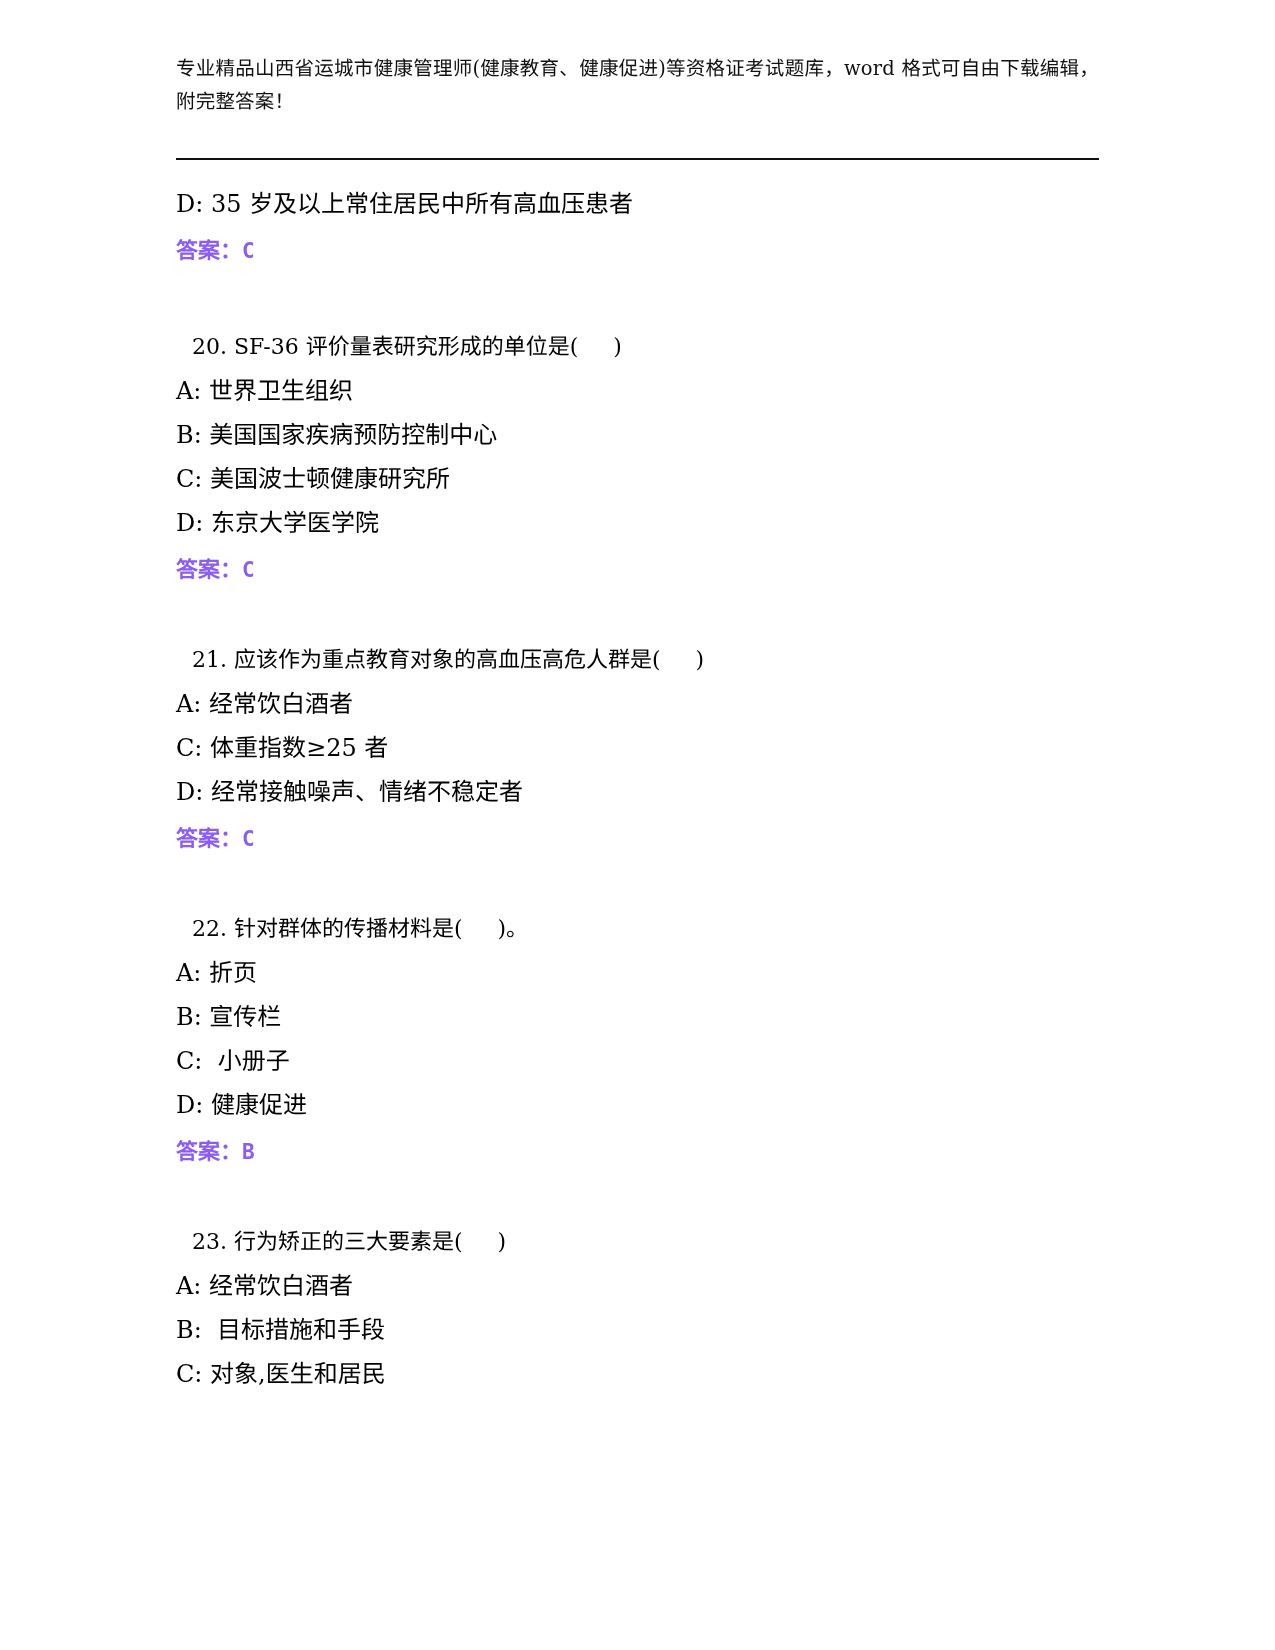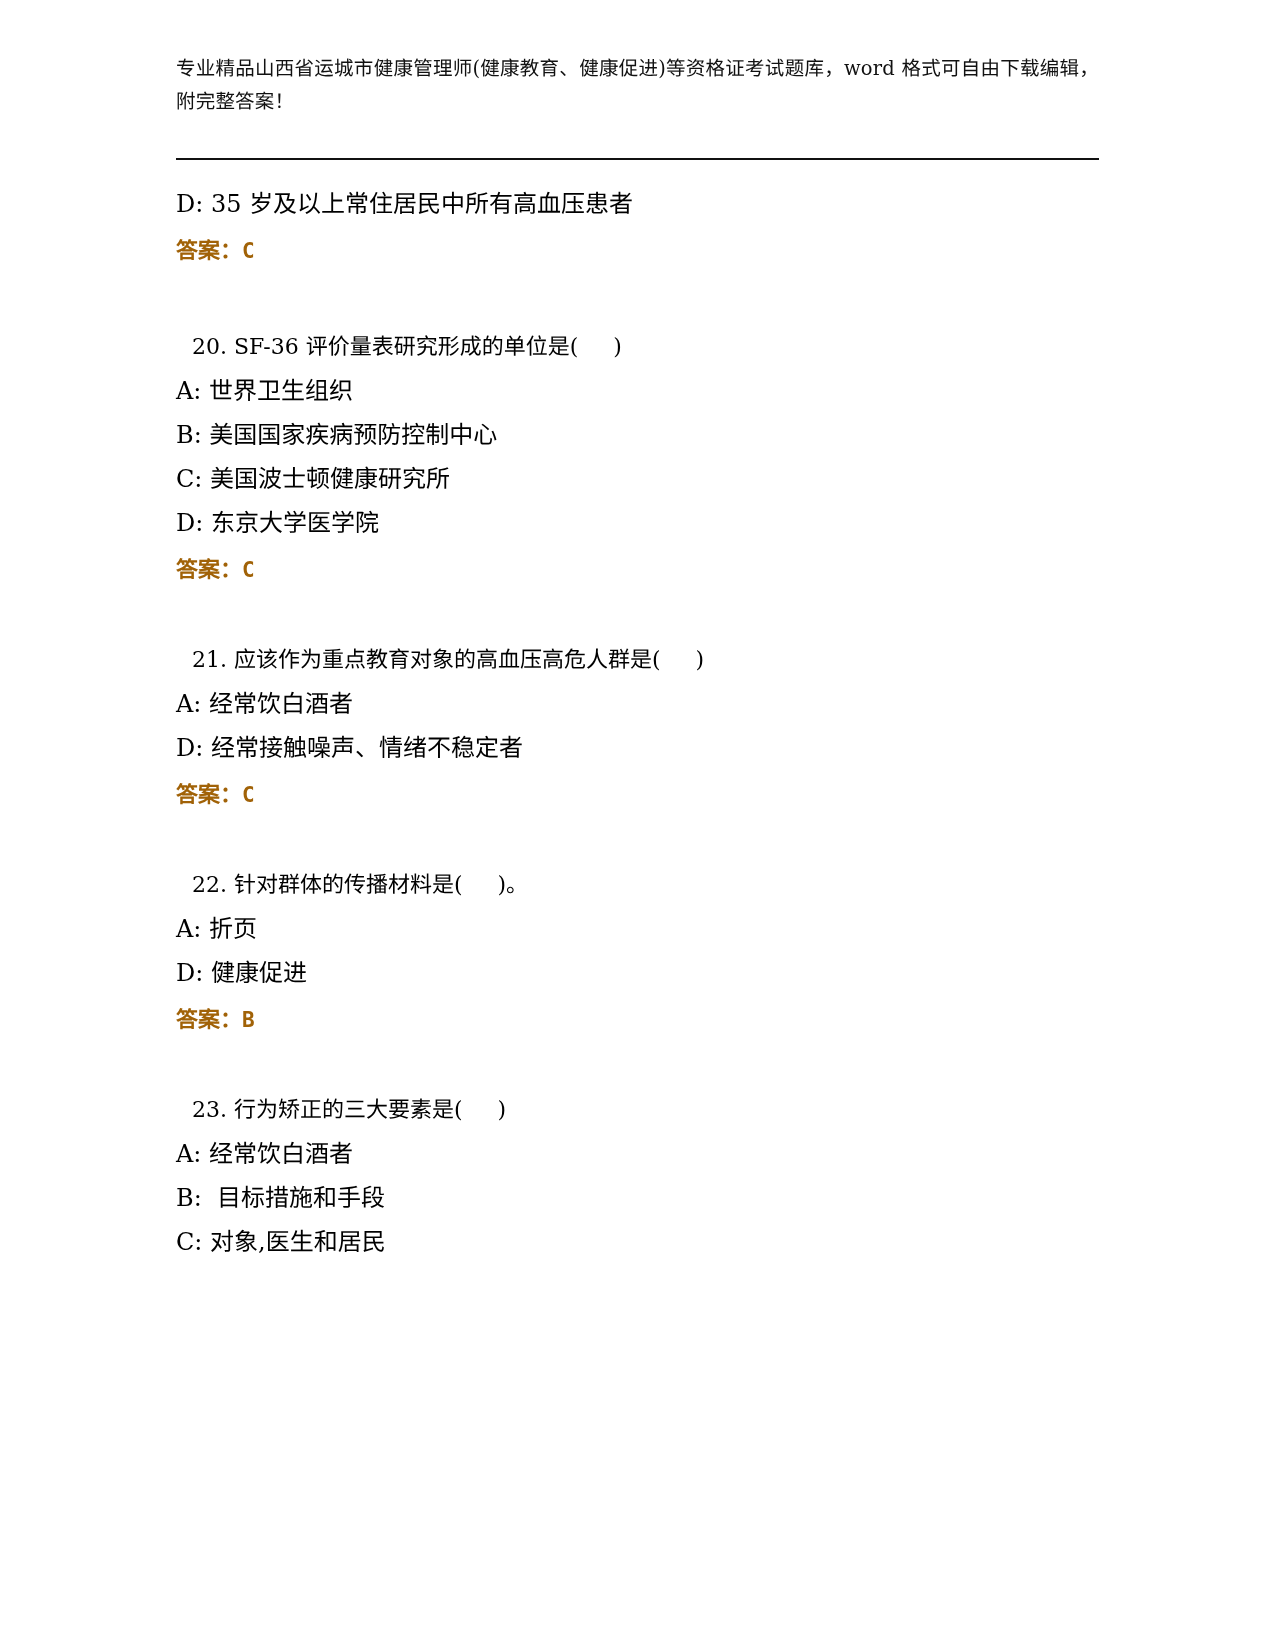--- a/index.html
+++ b/index.html
@@ -53,21 +53,21 @@
   }
   .q-stem {
     font-size: 22px;
     margin-left: 16px;
   }
   .answer-line {
     font-family: "DejaVu Serif", "Liberation Serif", serif;
     font-size: 22px;
     line-height: 44px;
     font-weight: bold;
-    color: #a16207;
+    color: #8b5cf6;
     margin-top: 2px;
   }
   .answer-line .ans-val {
     font-family: "DejaVu Sans Mono", "Liberation Mono", monospace;
     font-size: 21px;
     font-weight: bold;
   }
   .lead-block {
     margin-bottom: 52px;
   }
@@ -92,27 +92,30 @@
       <div class="line">A: 世界卫生组织</div>
       <div class="line">B: 美国国家疾病预防控制中心</div>
       <div class="line">C: 美国波士顿健康研究所</div>
       <div class="line">D: 东京大学医学院</div>
       <div class="answer-line"><span>答案：</span><span class="ans-val">C</span></div>
     </div>
 
     <div class="q-block">
       <div class="line q-stem">21. 应该作为重点教育对象的高血压高危人群是(     )</div>
       <div class="line">A: 经常饮白酒者</div>
+      <div class="line">C: 体重指数≥25 者</div>
       <div class="line">D: 经常接触噪声、情绪不稳定者</div>
       <div class="answer-line"><span>答案：</span><span class="ans-val">C</span></div>
     </div>
 
     <div class="q-block">
       <div class="line q-stem">22. 针对群体的传播材料是(     )。</div>
       <div class="line">A: 折页</div>
+      <div class="line">B: 宣传栏</div>
+      <div class="line">C:  小册子</div>
       <div class="line">D: 健康促进</div>
       <div class="answer-line"><span>答案：</span><span class="ans-val">B</span></div>
     </div>
 
     <div class="q-block">
       <div class="line q-stem">23. 行为矫正的三大要素是(     )</div>
       <div class="line">A: 经常饮白酒者</div>
       <div class="line">B:  目标措施和手段</div>
       <div class="line">C: 对象,医生和居民</div>
     </div>

